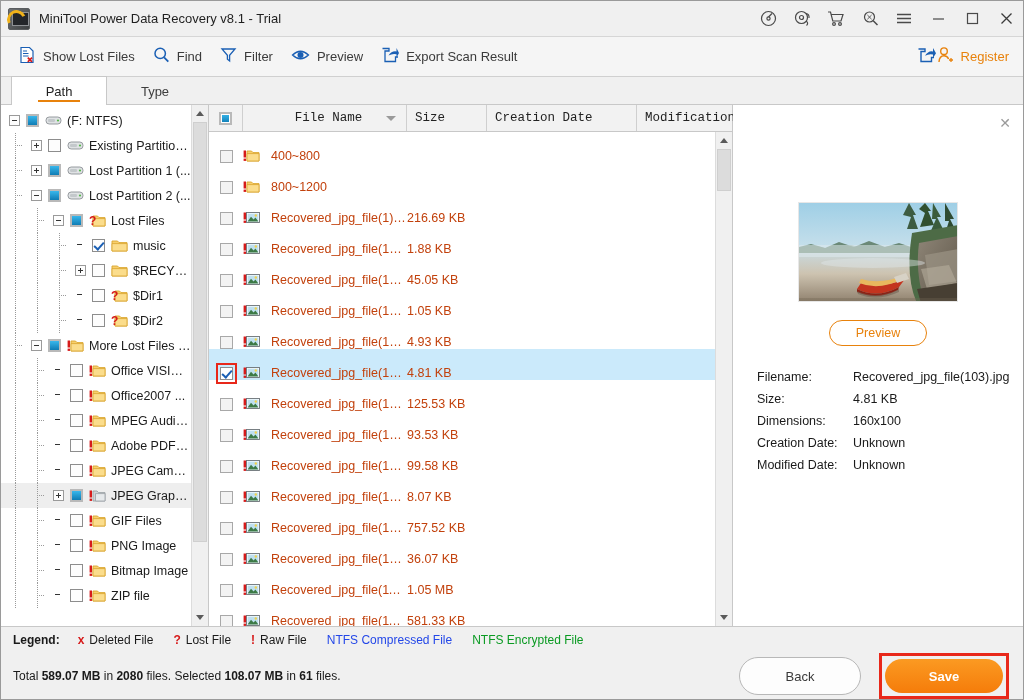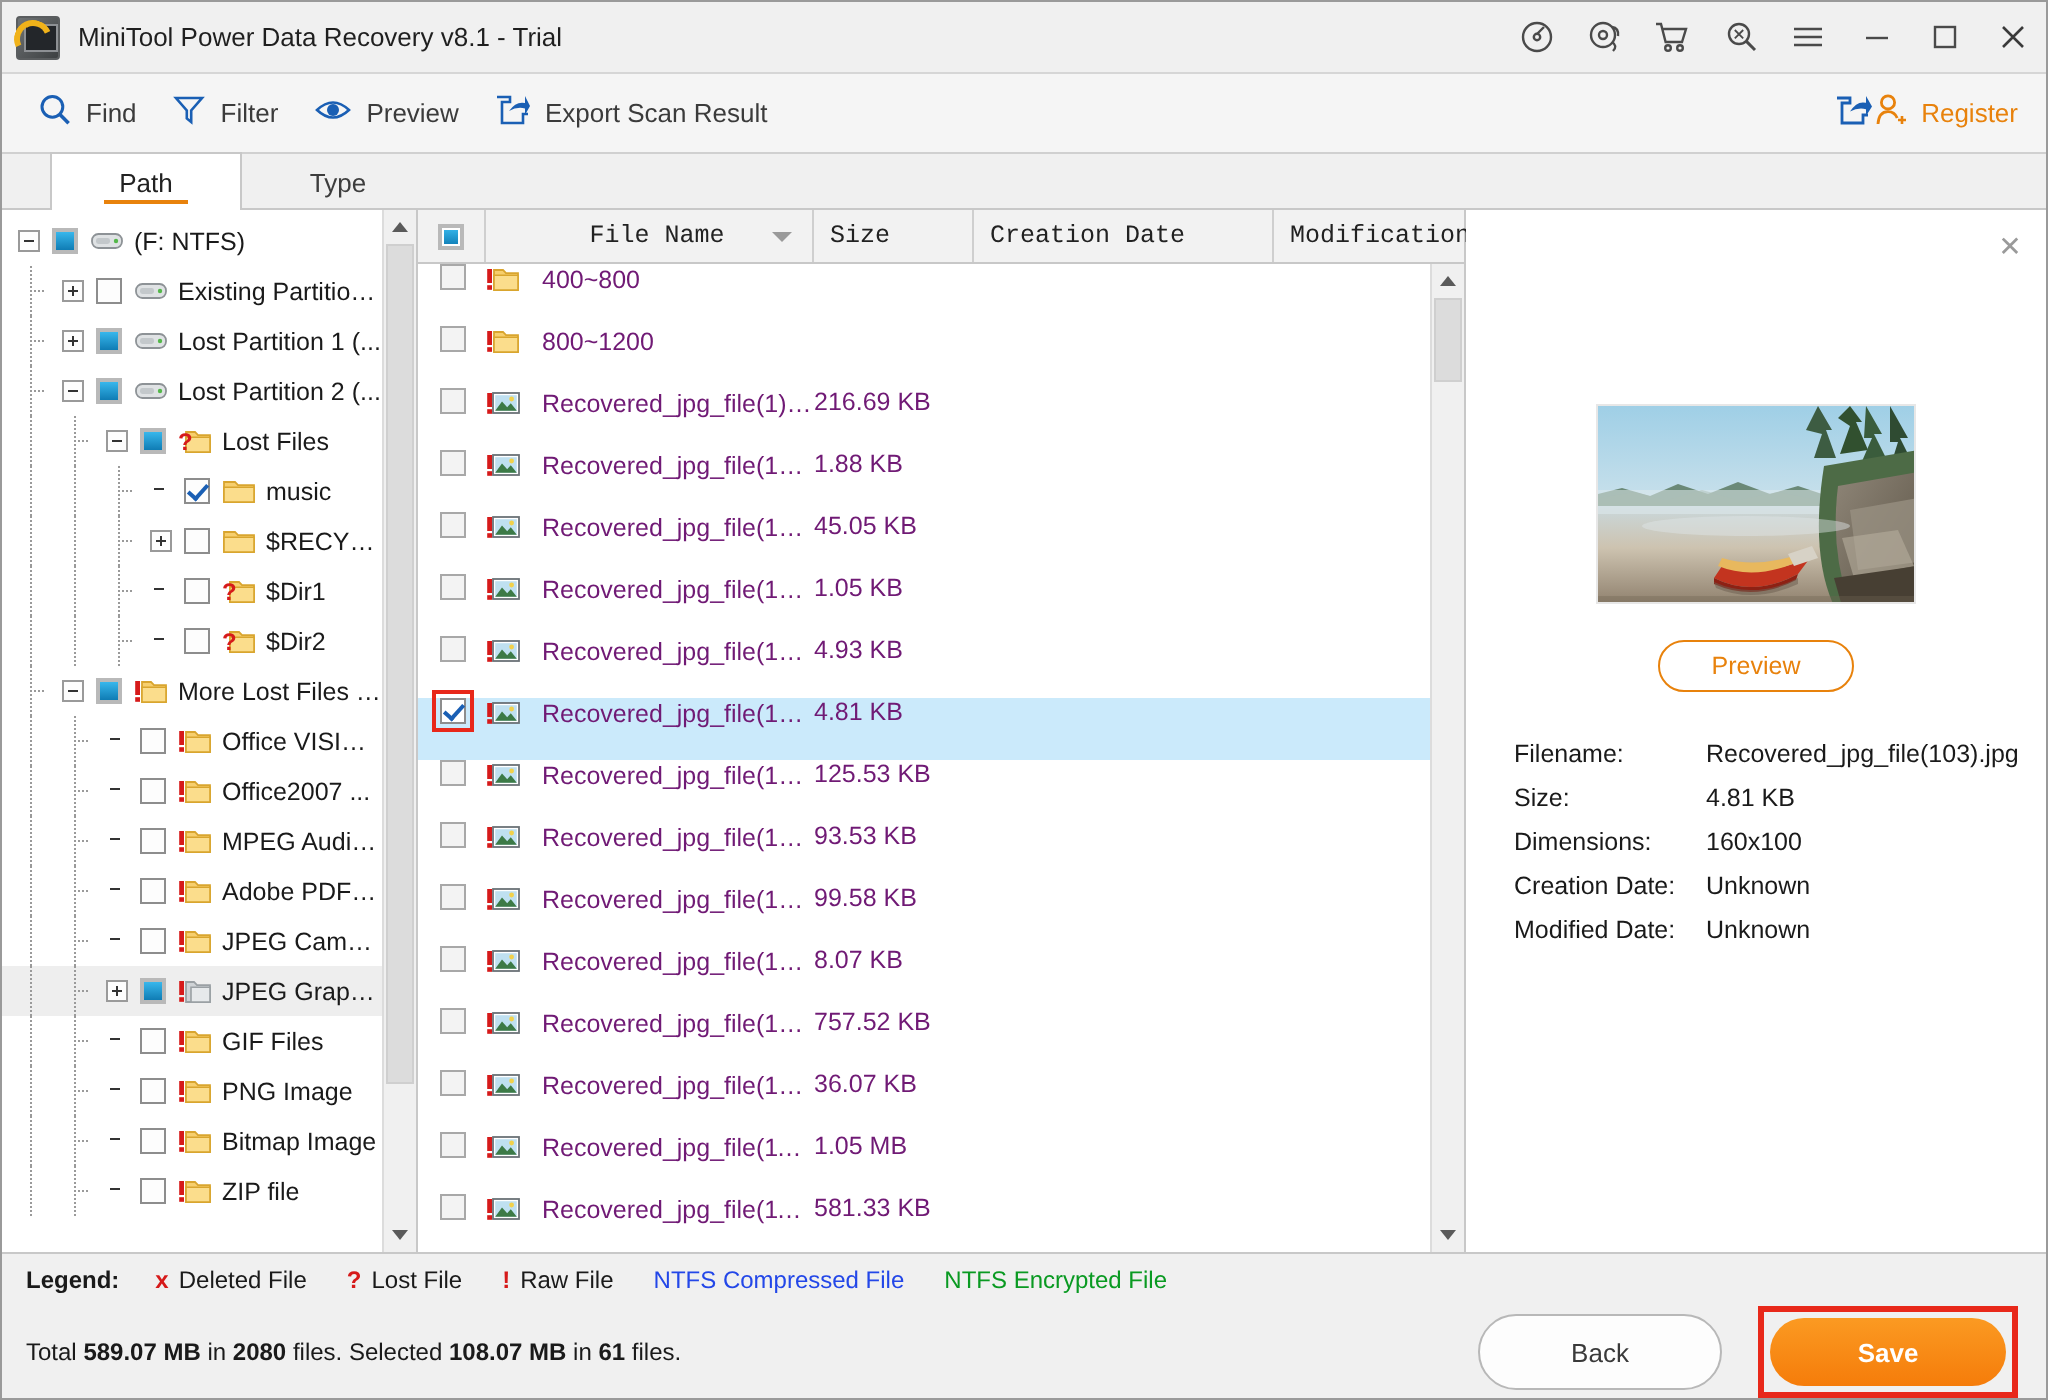--- a/index.html
+++ b/index.html
@@ -96,21 +96,21 @@
   .tb-spacer { flex: 1 1 auto; }
   .tb-right { display: flex; align-items: center; padding-right: 14px; }
   .register-lbl { color: #e8820c; font-size: 13px; }
 
   
   .tabbar {
     height: 28px;
     background: #f0f0f0;
     display: flex;
     align-items: flex-end;
-    padding-left: 24px;
+    padding-left: 10px;
     flex: 0 0 28px;
     border-bottom: 1px solid #c8c8c8;
   }
   .tab {
     height: 27px;
     min-width: 96px;
     display: flex; align-items: center; justify-content: center;
     font-size: 13px;
     color: #3d3d3d;
     border: 1px solid transparent;
@@ -292,23 +292,23 @@
     width: 13px; height: 13px;
     border: 2px solid #b9b9b9;
     background: linear-gradient(180deg,#38b7ec,#0f7cb4);
     box-shadow: inset 0 0 0 1px #ffffff;
   }
   .list-body-wrap { flex: 1 1 auto; display: flex; min-height: 0; }
   .list-rows { flex: 1 1 auto; overflow: hidden; }
   .frow {
     height: 31px;
     display: flex;
-    align-items: flex-start;
+    align-items: flex-end;
     font-size: 12.5px;
-    color: #701a75;
+    color: #c2410c;
     white-space: nowrap;
   }
   .frow.sel { background: #cbeafb; }
   .frow .rcb {
     width: 34px; flex: 0 0 34px;
     display: flex; align-items: center; justify-content: center;
   }
   .rcbox {
     width: 13px; height: 13px;
     border: 1px solid #a8a8a8;
@@ -497,20 +497,30 @@
       <div class="win-btn">
         <svg width="17" height="17" viewBox="0 0 17 17">
             <path d="M3.5 3.5 L13.5 13.5 M13.5 3.5 L3.5 13.5" stroke="#3a3a3a" stroke-width="1.3"></path>
           </svg>
       </div>
     </div>
   </div>
 
   <div class="toolbar">
 
+    <div class="tb-item">
+      <span>
+        <svg width="17" height="18" viewBox="0 0 17 18">
+            <path d="M2 1.5 H10.5 L14 5 V16.5 H2 Z" fill="#fff" stroke="#1a5fb4" stroke-width="1.2"></path>
+            <path d="M4 5 H8 M4 7.5 H9.5 M4 10 H9.5" stroke="#1a5fb4" stroke-width="1"></path>
+            <path d="M8.8 11.6 L13 15.8 M13 11.6 L8.8 15.8" stroke="#d61a1a" stroke-width="1.7"></path>
+          </svg>
+      </span>
+      <span class="lbl">Show Lost Files</span>
+    </div>
 
     <div class="tb-item">
       <span>
         <svg width="17" height="18" viewBox="0 0 17 18">
             <circle cx="7.2" cy="7.4" r="5.2" fill="none" stroke="#1a5fb4" stroke-width="1.5"></circle>
             <path d="M11.1 11.4 L15.3 15.6" stroke="#1a5fb4" stroke-width="1.8"></path>
           </svg>
       </span>
       <span class="lbl">Find</span>
     </div>

